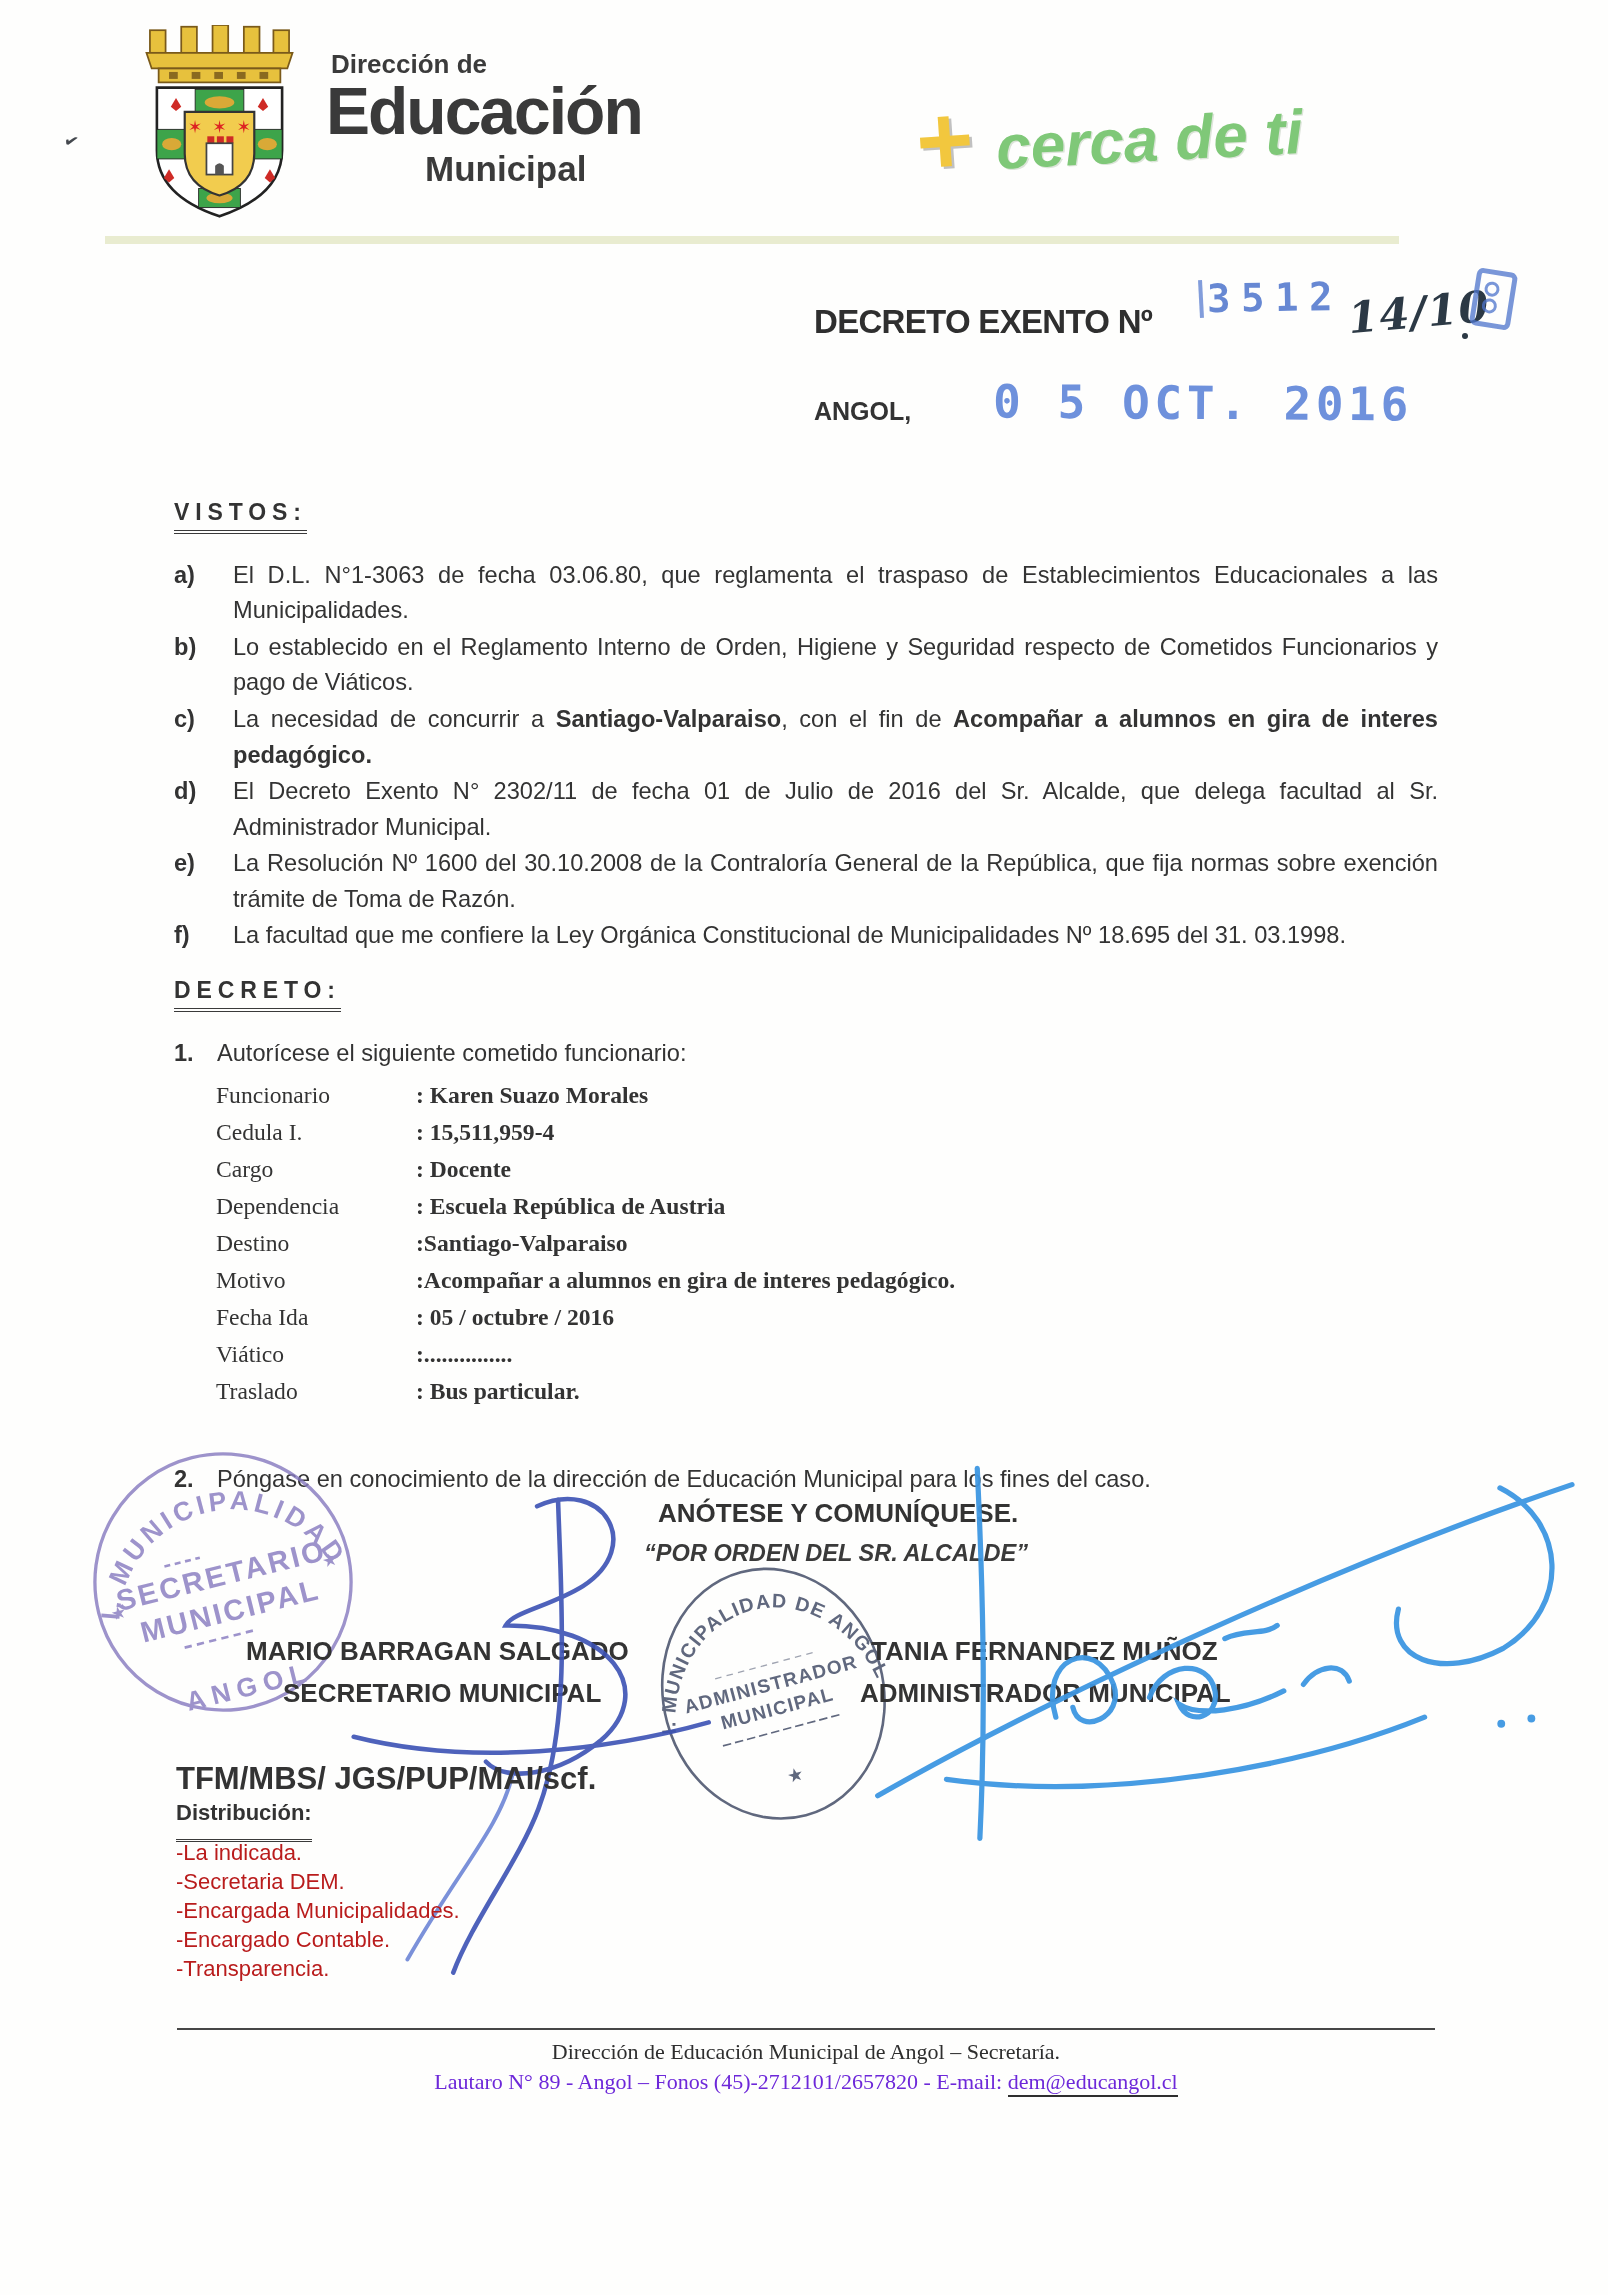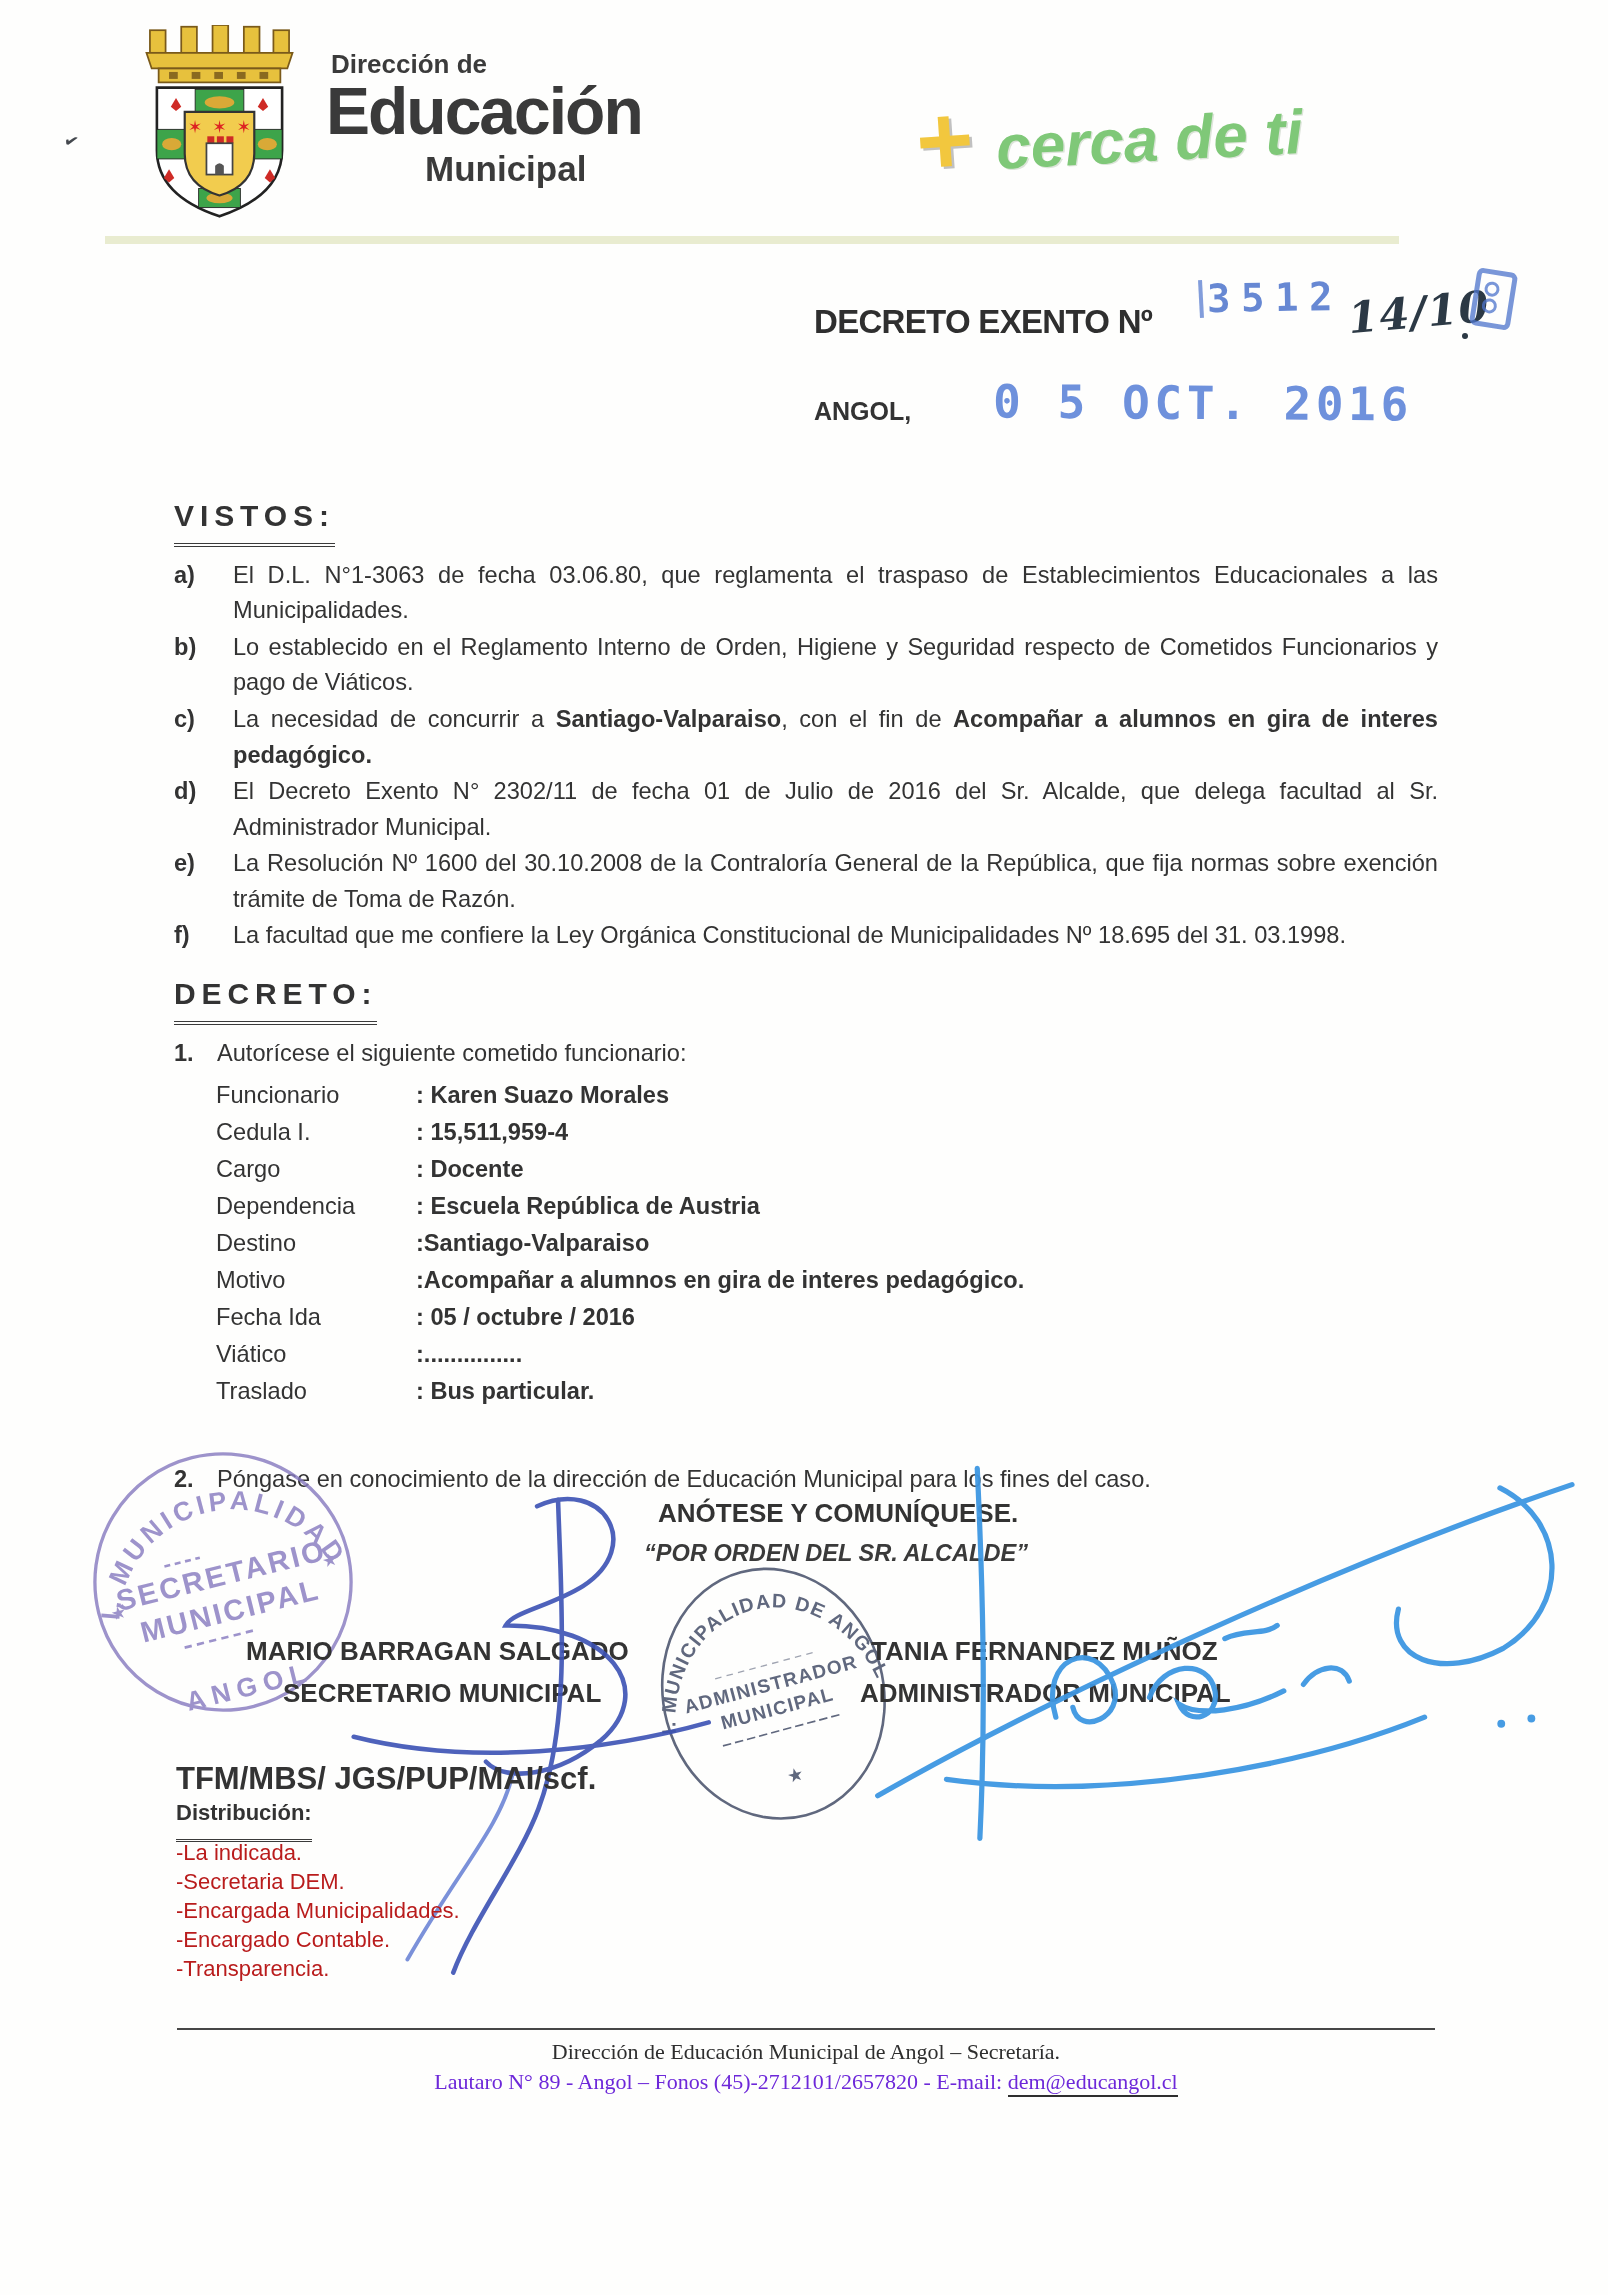--- a/index.html
+++ b/index.html
@@ -25,31 +25,31 @@
              font-family:"DejaVu Serif",serif;color:#2c3945;transform:rotate(-5deg);letter-spacing:1.3px;}
   .hand-dot{left:1462px;top:333px;width:5.9px;height:5.9px;border-radius:50%;background:#2c3945;}
   .frag{left:1473px;top:270px;width:31px;height:48px;border:5.9px solid #4d74cc;border-radius:6.6px;
         opacity:.75;transform:rotate(9deg);}
   .frag i{position:absolute;left:4.6px;top:6.6px;width:9.2px;height:9.2px;border:3.3px solid #4d74cc;border-radius:50%;}
   .frag b{position:absolute;left:4.6px;top:23.6px;width:9.2px;height:9.2px;border:3.3px solid #4d74cc;border-radius:50%;}
   .place{left:814px;top:397px;font-size:25px;font-weight:700;color:#333;}
   .date-stamp{left:993px;top:376px;font-size:46px;font-weight:700;letter-spacing:4.6px;
               font-family:"DejaVu Sans Mono",monospace;color:#5b82d8;opacity:.88;transform:rotate(.4deg);}
   
-  .sect-head{font-size:30px;font-weight:700;color:#333;letter-spacing:5.9px;
-             border-bottom:4.6px double #3a3a3a;padding-bottom:10px;display:inline-block;}
+  .sect-head{font-size:23px;font-weight:700;color:#333;letter-spacing:5.9px;
+             border-bottom:4.6px double #3a3a3a;padding-bottom:4px;display:inline-block;}
   
   .vlist{left:174px;top:558px;width:1268px;}
   .vitem{display:grid;grid-template-columns:59px 1205px;font-size:23.6px;line-height:1.5;
          text-align:justify;color:#333;margin-bottom:1.3px;}
   .vitem .lb{font-weight:700;}
   
   .ditem{display:grid;grid-template-columns:43px auto;font-size:23.6px;line-height:1.5;color:#333;}
   .fields{left:216px;top:1082px;width:1245px;}
-  .frow{display:grid;grid-template-columns:200px auto;font-size:23.6px;height:37px;align-items:baseline;}
+  .frow{display:grid;grid-template-columns:200px auto;font-size:23.6px;height:37px;align-items:baseline;font-family:Liberation Serif, serif;}
   .frow .fv{font-weight:700;}
   
   .anotese{left:658px;top:1498px;font-size:26px;font-weight:700;color:#333;}
   .pororden{left:644px;top:1540px;font-size:23.6px;font-weight:600;font-style:italic;color:#3a3a3a;}
   .sname{font-size:26px;font-weight:700;color:#333;white-space:nowrap;}
   .initials{left:176px;top:1761px;font-size:31px;font-weight:700;color:#333;}
   .dist-head{left:176px;top:1800px;font-size:22px;font-weight:700;border-bottom:3.9px double #3a3a3a;
              padding-bottom:13px;display:inline-block;}
   .dlist{left:176px;top:1838px;font-size:22px;line-height:29px;color:#b91c1c;}
   

